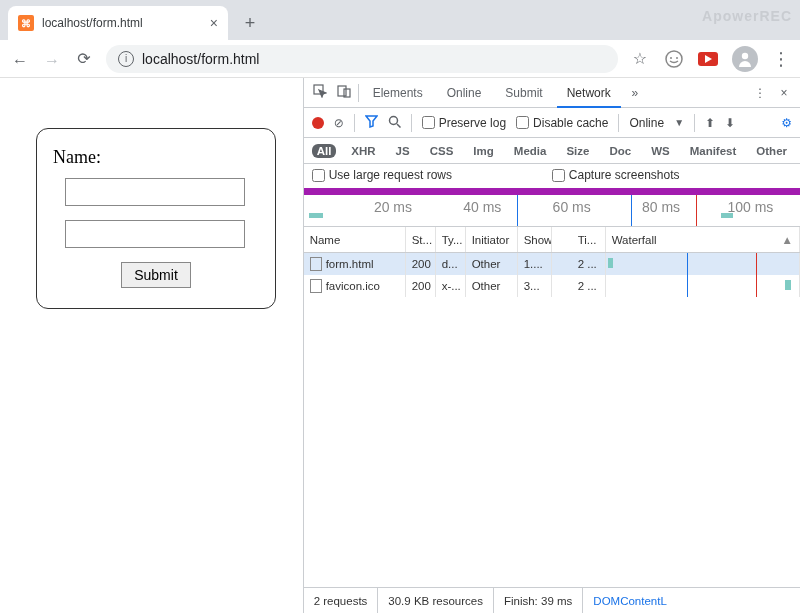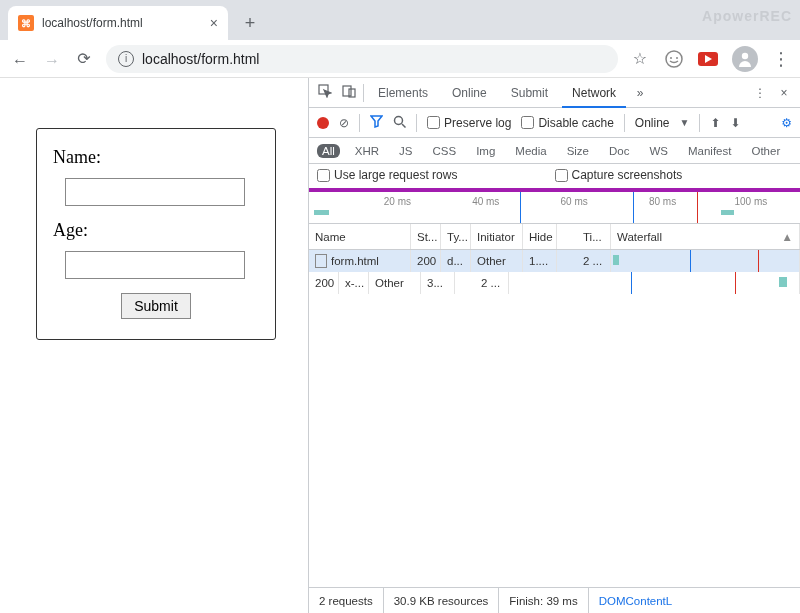--- a/index.html
+++ b/index.html
@@ -20,21 +20,21 @@
   .omnibox { flex:1; height:28px; background:#f1f3f4; border-radius:14px; display:flex; align-items:center; padding:0 12px; gap:8px; font-size:14px; color:#202124;}
   .info-icon { width:16px;height:16px;border:1.5px solid #5f6368;border-radius:50%;color:#5f6368;font-size:10px;display:flex;align-items:center;justify-content:center;}
   .right-icons{display:flex;align-items:center;gap:14px;}
   .ext-icon{width:20px;height:20px;display:flex;align-items:center;justify-content:center;}
   .avatar{width:26px;height:26px;border-radius:50%;background:#bdc1c6;display:flex;align-items:center;justify-content:center;}
   .kebab{color:#5f6368;font-size:18px;}
   
   
   .content { display:flex; height: calc(613px - 40px - 38px); }
   .page-area { width: 308px; background:#fff; padding: 50px 0 0 36px; }
-  .form-card { width: 240px; border:1.5px solid #333; border-radius:3px; padding:18px 16px 20px; }
+  .form-card { width: 240px; border:1.5px solid #333; border-radius:12px; padding:18px 16px 20px; }
   .form-card label { font-family: "Times New Roman", serif; font-size:18px; display:block; margin-bottom:10px;}
   .form-card input[type=text]{ width:180px; height:28px; border:1px solid #888; margin:0 0 14px 12px; display:block; padding:2px 4px;}
   .form-card .submit{ display:block; margin:4px auto 0; padding:4px 12px; background:#efefef; border:1px solid #888; font-size:14px;}
   
   
   .devtools { flex:1; border-left:1px solid #cacdd1; display:flex; flex-direction:column; background:#fff; font-size:12px; color:#333;}
   .dt-tabs { height:30px; border-bottom:1px solid #cacdd1; display:flex; align-items:center; padding:0 6px; gap:4px;}
   .dt-tab { padding:0 10px; height:30px; line-height:30px; color:#5f6368; cursor:pointer;}
   .dt-tab.active { color:#333; border-bottom:2px solid #1a73e8; }
   .dt-spacer{flex:1;}
@@ -45,27 +45,27 @@
   .ctrl-icon{color:#5f6368;cursor:pointer;}
   .ctrl-sep{width:1px;height:18px;background:#cacdd1;}
   .checkbox{display:flex;align-items:center;gap:4px;color:#333;}
   .checkbox input{margin:0;}
   .gear{color:#1a73e8;margin-left:auto;}
   .online-arrow{color:#5f6368;font-size:10px;}
   
   .dt-filter-row { height:28px; border-bottom:1px solid #cacdd1; display:flex; align-items:center; padding:0 8px; gap:12px;}
   .filter-input{border:1px solid #cacdd1; height:20px; width:160px; padding:0 4px; font-size:11px; color:#888;}
   
-  .dt-type-row{height:26px;border-bottom:1px solid #cacdd1;display:flex;align-items:center;padding:0 8px;gap:10px;font-size:11.5px;color:#5f6368;}
+  .dt-type-row{height:26px;border-bottom:1px solid #cacdd1;display:flex;align-items:center;padding:0 8px;gap:10px;font-size:11.5px;color:#5f6368;font-weight:bold;}
   .type-chip{padding:1px 5px;border-radius:6px;}
   .type-chip.active{background:#5f6368;color:#fff;}
   
-  .dt-opts{border-bottom:4px solid #a21caf;padding:4px 8px 6px;display:grid;grid-template-columns:1fr 1fr;row-gap:12px;font-size:12px;color:#333;}
-  
-  .dt-ruler{height:32px;border-bottom:1px solid #cacdd1;position:relative;background:#fff;font-size:10px;color:#888;}
+  .dt-opts{border-bottom:7px solid #a21caf;padding:4px 8px 6px;display:grid;grid-template-columns:1fr 1fr;row-gap:12px;font-size:12px;color:#333;}
+  
+  .dt-ruler{height:32px;border-bottom:1px solid #cacdd1;position:relative;background:#fff;font-size:14px;color:#888;}
   .ruler-label{position:absolute;top:4px;transform:translateX(-50%);}
   .ruler-bar{position:absolute;top:18px;height:5px;background:#7fcac3;}
   .ruler-vline{position:absolute;top:0;bottom:0;width:1px;}
   
   .dt-table-head{height:26px;border-bottom:1px solid #cacdd1;display:flex;font-size:11.5px;color:#333;text-align:center;}
   .th,.td{border-right:1px solid #e3e3e3;padding:0 6px;display:flex;align-items:center;overflow:hidden;white-space:nowrap;}
   .col-name{width:102px;} .col-st{width:30px;} .col-ty{width:30px;} .col-in{width:52px;} .col-sz{width:34px;} .col-ti{width:34px;margin-left:20px;} .col-wf{flex:1;position:relative;}
   .dt-row{height:22px;display:flex;font-size:11.5px;}
   .dt-row.sel{background:#dbe8f8;}
   .file-icon{width:12px;height:14px;border:1px solid #888;margin-right:4px;position:relative;}
@@ -123,21 +123,20 @@
       </span>
     <span class="kebab">⋮</span>
   </div>
 </div>
 
 <div class="content">
   <div class="page-area">
     <div class="form-card">
       <label>Name:</label>
       <input type="text" style="">
-      <label>Age:</label>
       <input type="text" style="">
       <button class="submit">Submit</button>
     </div>
   </div>
 
   <div class="devtools">
     <div class="dt-tabs">
       <span class="dt-icon-sm"><svg width="14" height="14" viewBox="0 0 14 14" fill="none" stroke="#5f6368" stroke-width="1.2">
             <rect x="1" y="1" width="9" height="9"></rect>
             <path d="M6 6 l7 3 -3 1 -1 3 z" fill="#5f6368"></path>
@@ -223,21 +222,21 @@
       <span class="ruler-vline" style="left:43%;background:#1a73e8"></span>
       <span class="ruler-vline" style="left:66%;background:#1a73e8"></span>
       <span class="ruler-vline" style="left:79%;background:#d93025"></span>
     </div>
 
     <div class="dt-table-head">
       <div class="th col-name">Name</div>
       <div class="th col-st">St...</div>
       <div class="th col-ty">Ty...</div>
       <div class="th col-in">Initiator</div>
-      <div class="th col-sz">Hide</div>
+      <div class="th col-sz">Show</div>
       <div class="th col-ti">Ti...</div>
       <div class="th col-wf">
           <span>Waterfall</span>
           <span style="margin-left:auto;color:#888">▲</span>
         </div>
     </div>
 
     <div class="net-body">
       <div class="dt-row sel">
         <div class="td col-name">
@@ -249,20 +248,24 @@
         <div class="td col-in">Other</div>
         <div class="td col-sz">1....</div>
         <div class="td col-ti">2 ...</div>
         <div class="td col-wf">
             <span class="wf-bar" style="left:1%;width:3%"></span>
             <span class="wf-vline" style="left:42%;background:#1a73e8"></span>
             <span class="wf-vline" style="left:78%;background:#d93025"></span>
           </div>
       </div>
       <div class="dt-row">
+        <div class="td col-name">
+            <span class="file-icon"></span>
+            <span>favicon.ico</span>
+          </div>
         <div class="td col-st">200</div>
         <div class="td col-ty">x-...</div>
         <div class="td col-in">Other</div>
         <div class="td col-sz">3...</div>
         <div class="td col-ti">2 ...</div>
         <div class="td col-wf">
             <span class="wf-bar" style="left:93%;width:3%"></span>
             <span class="wf-vline" style="left:42%;background:#1a73e8"></span>
             <span class="wf-vline" style="left:78%;background:#d93025"></span>
           </div>

